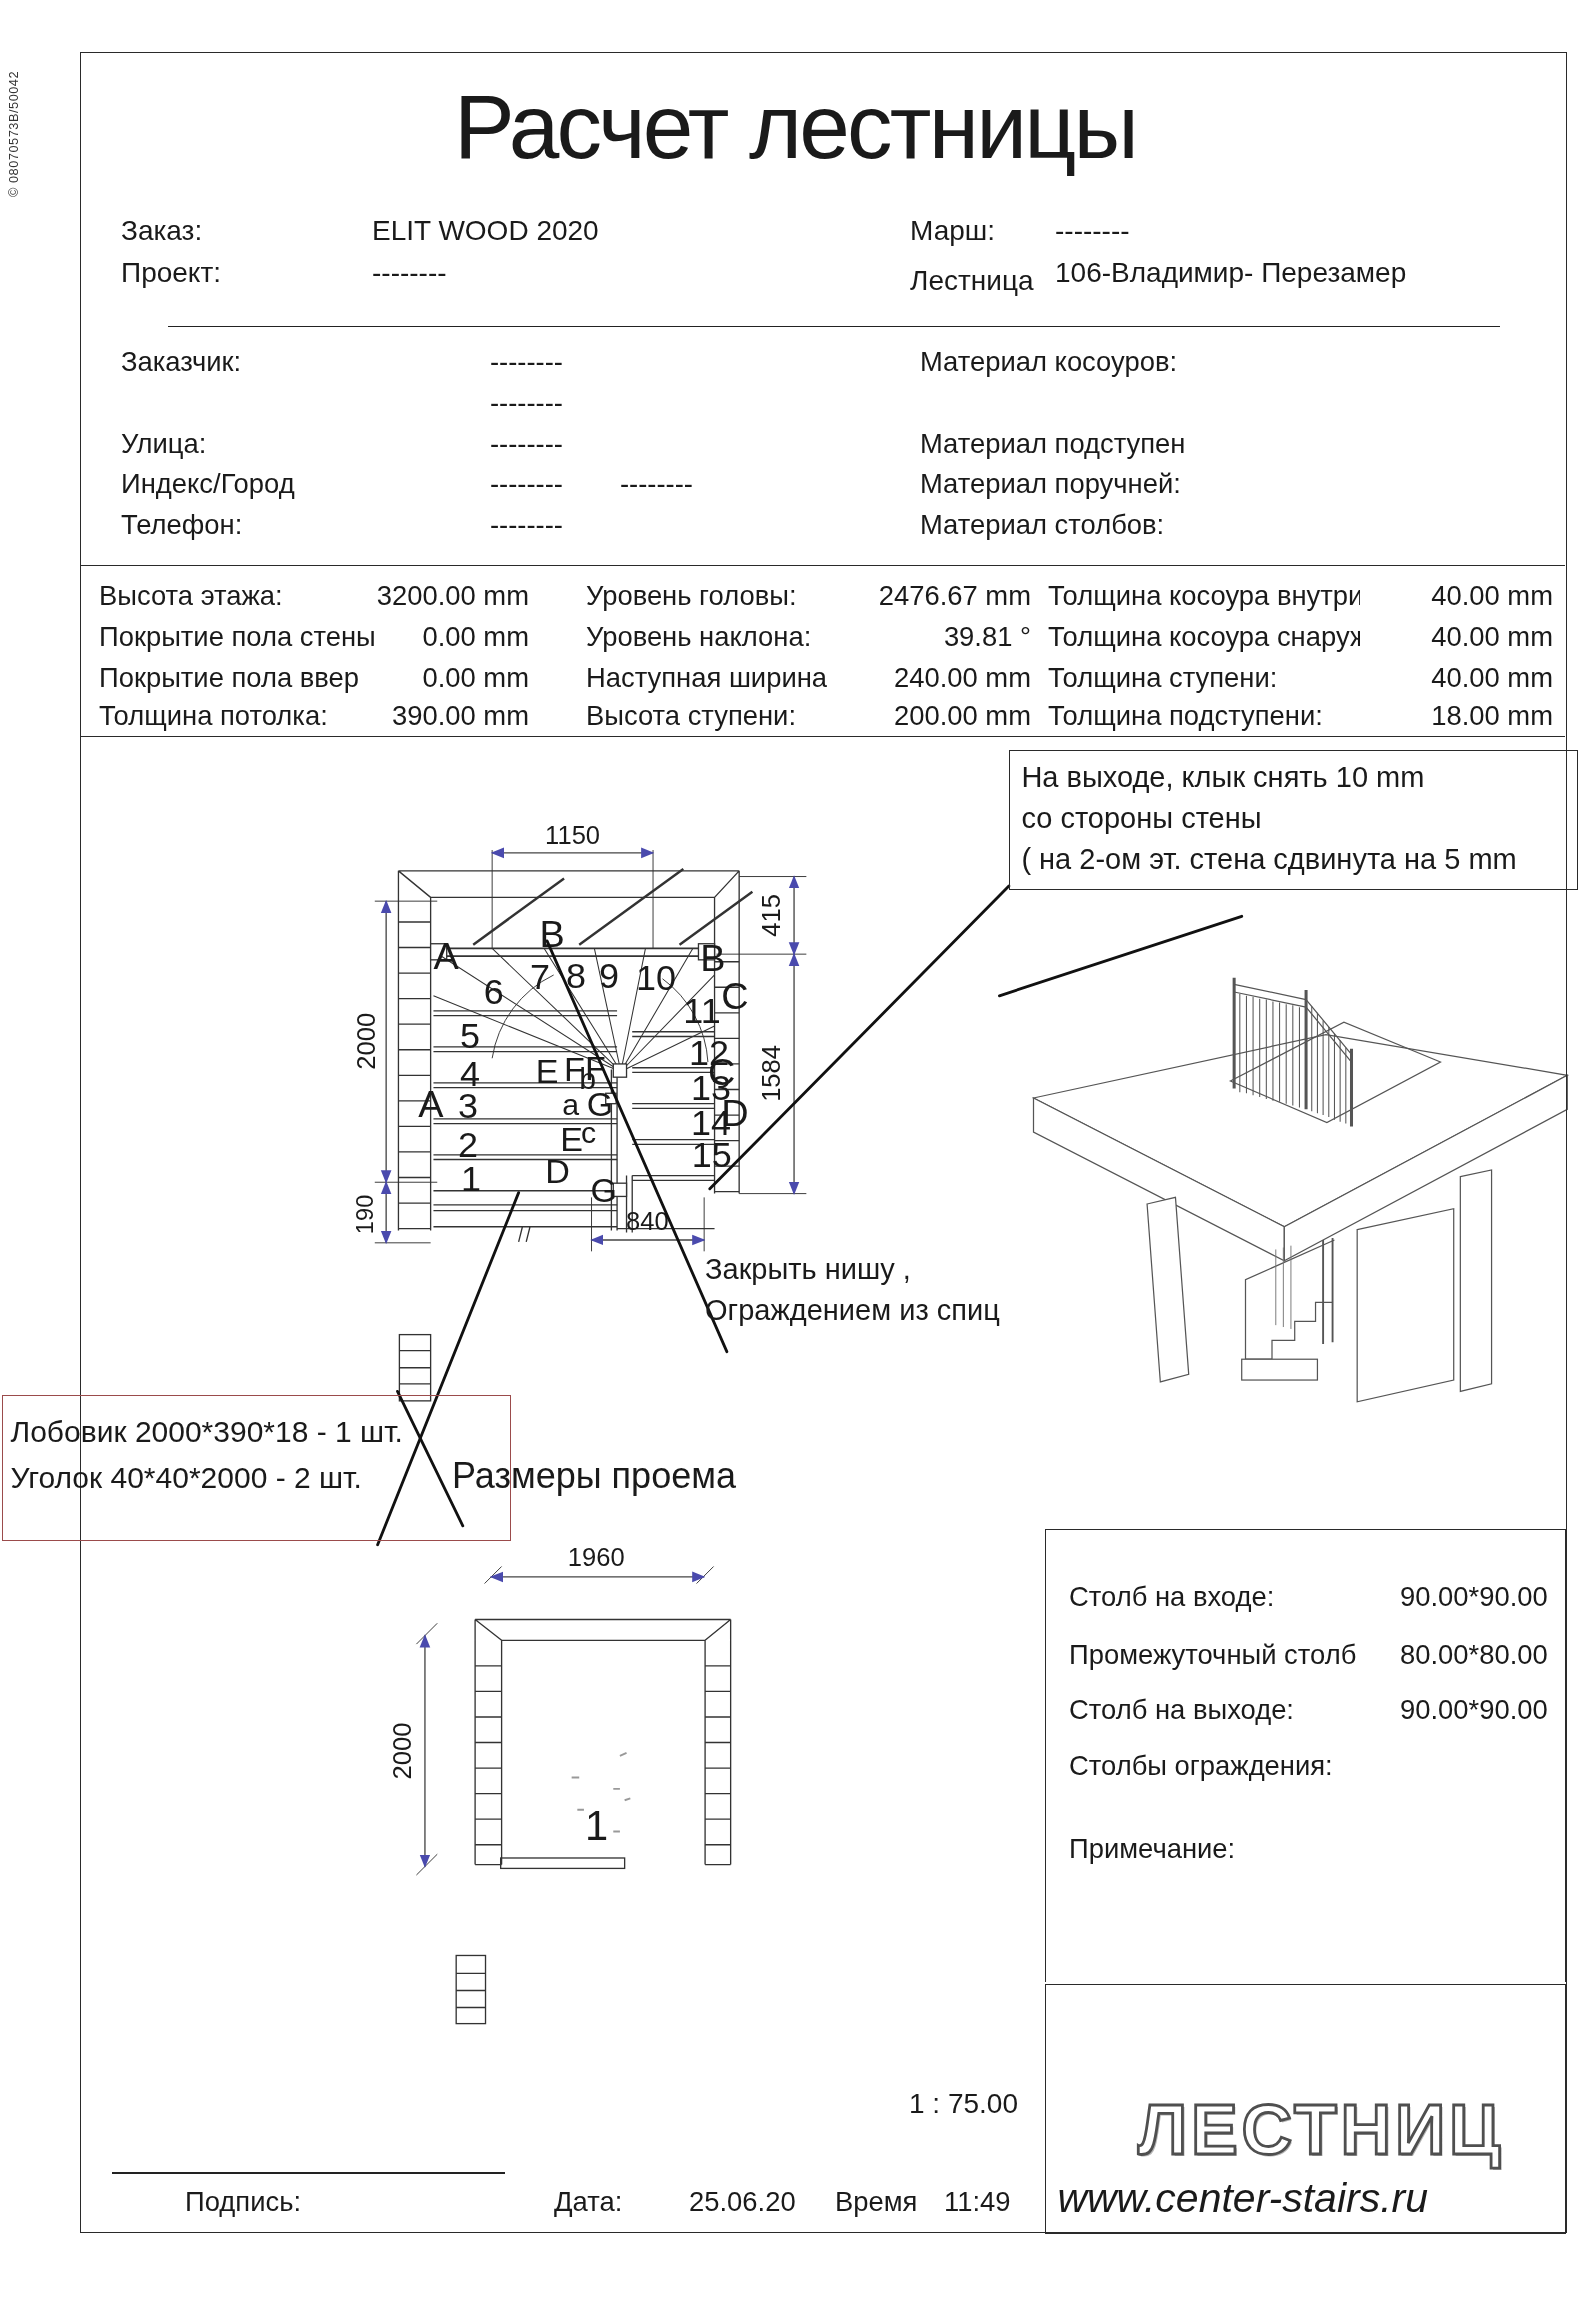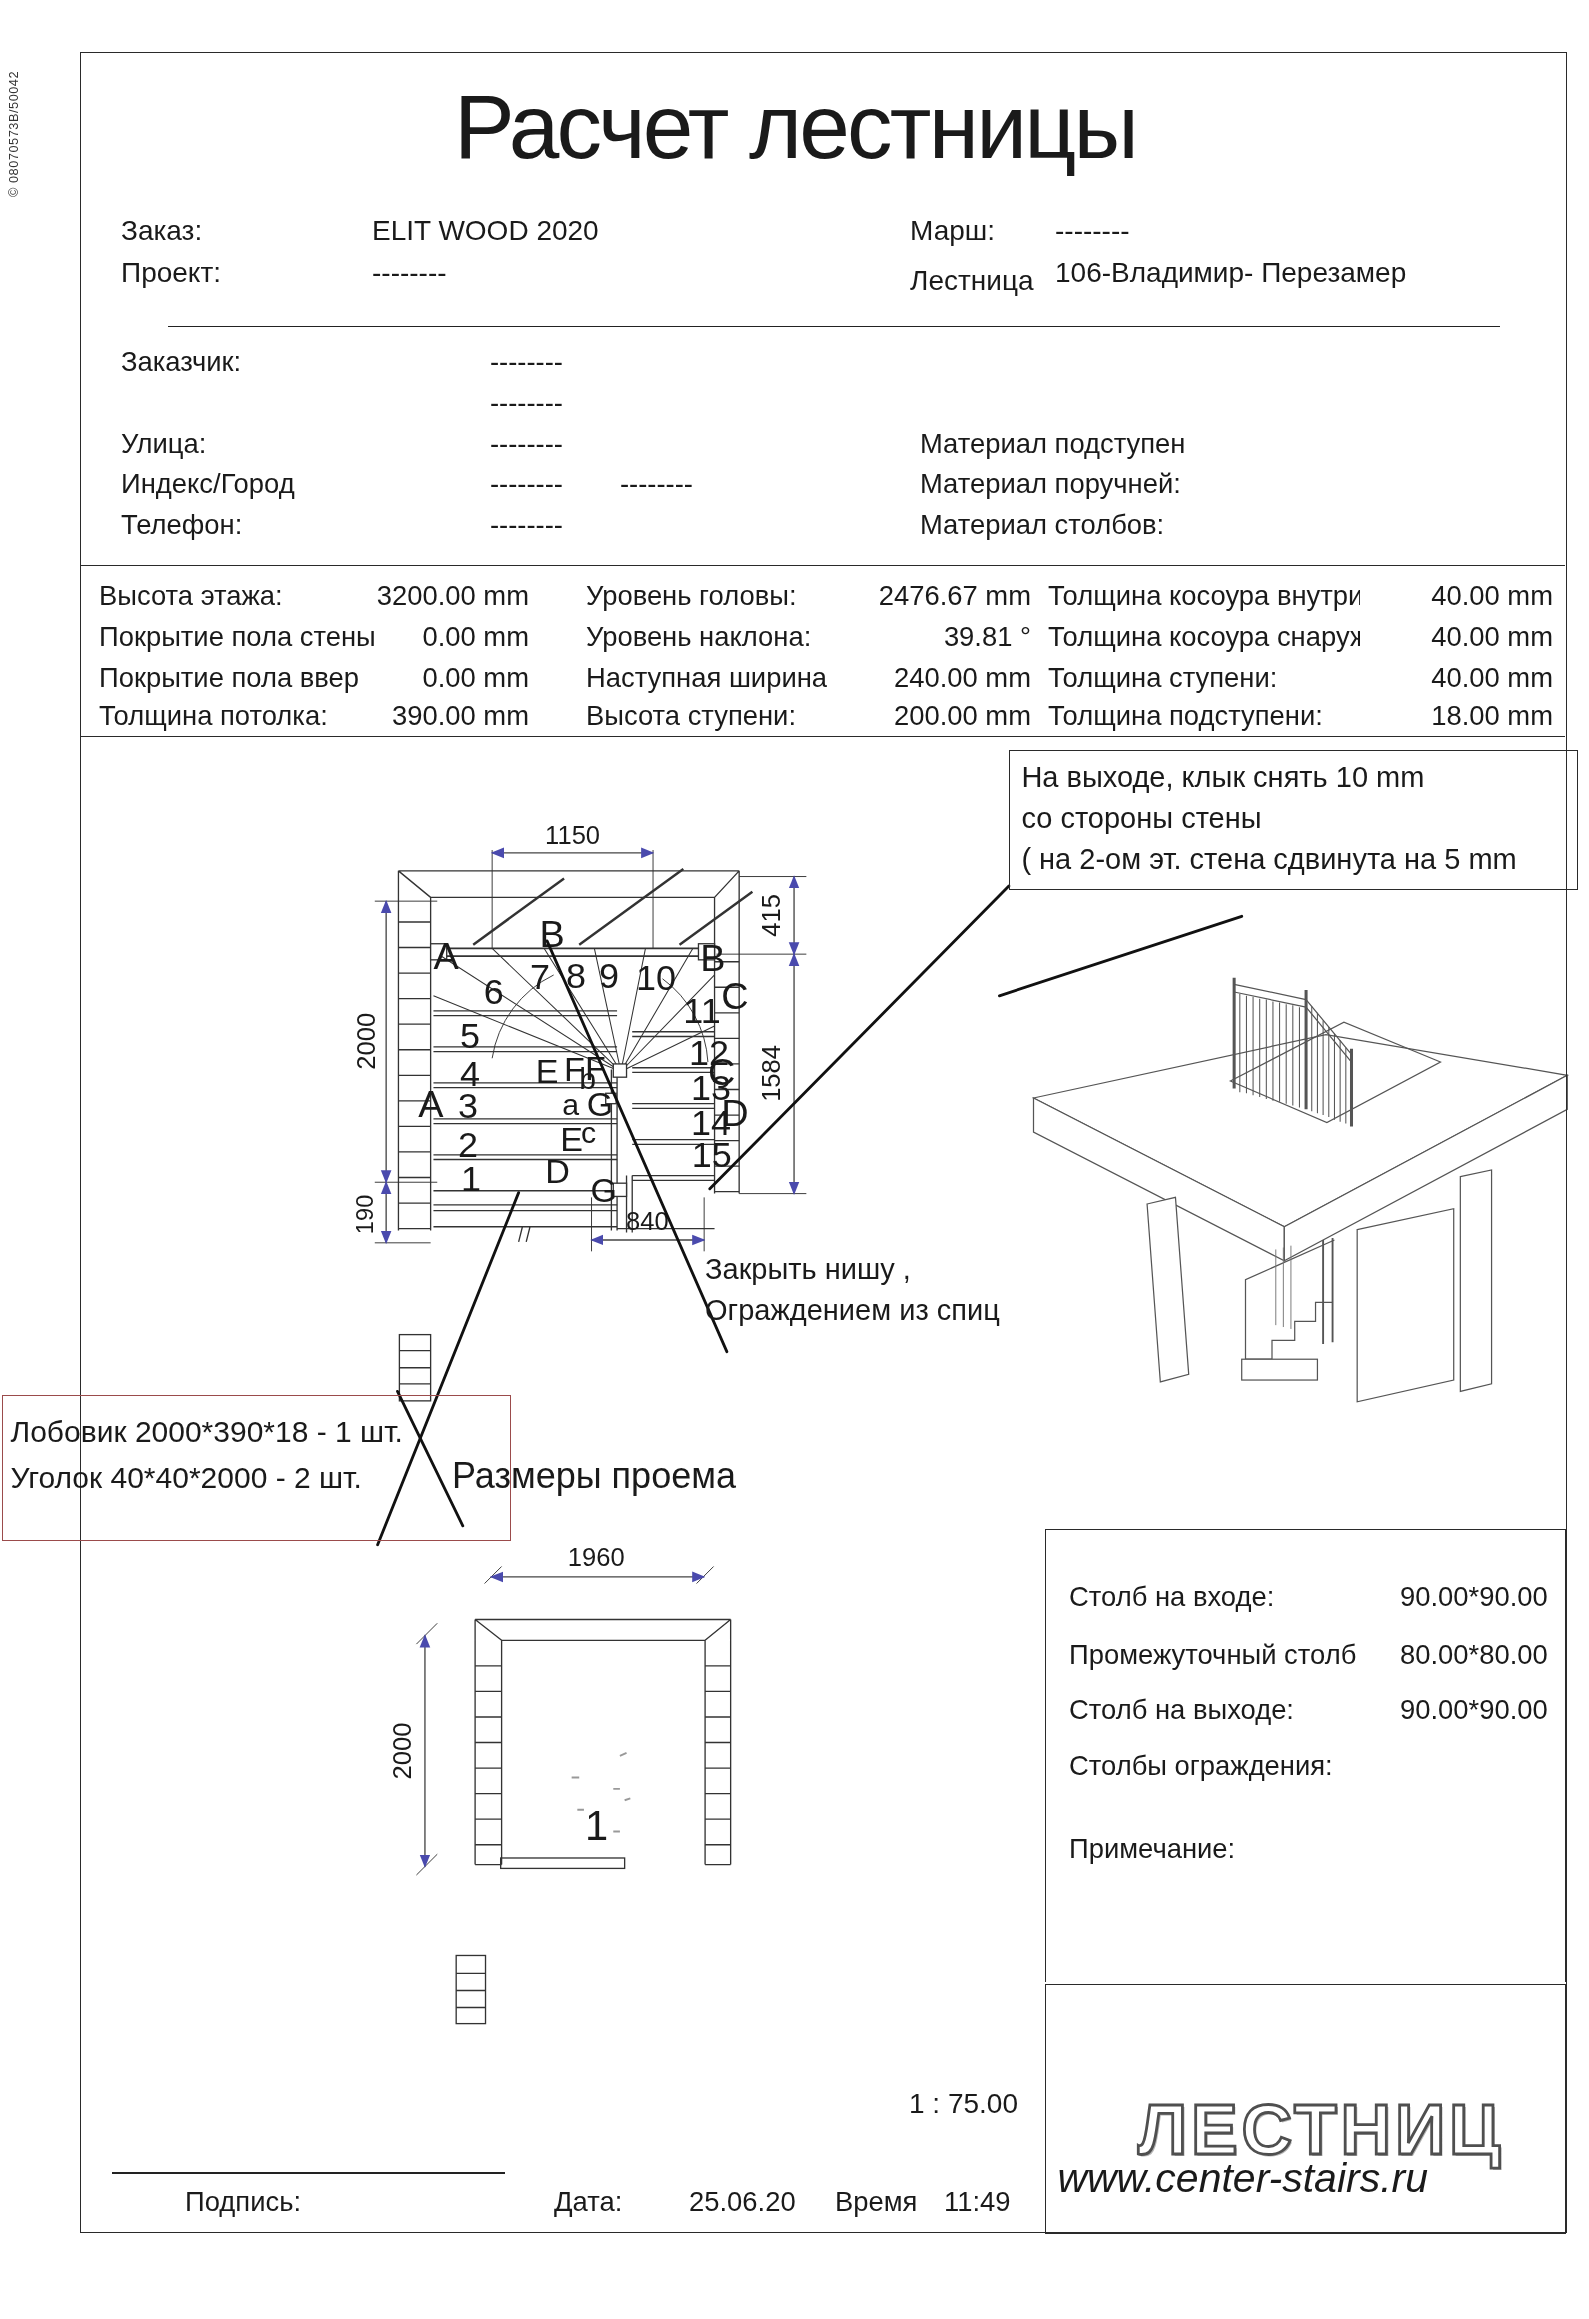--- a/index.html
+++ b/index.html
@@ -213,20 +213,21 @@
   <div class="abs t29 txt-layer" style="left:490px;top:346px;">--------</div>
   <div class="abs t29 txt-layer" style="left:490px;top:387px;">--------</div>
   <div class="abs t29 txt-layer" style="left:121px;top:428px;">Улица:</div>
   <div class="abs t29 txt-layer" style="left:490px;top:428px;">--------</div>
   <div class="abs t29 txt-layer" style="left:121px;top:468px;">Индекс/Город</div>
   <div class="abs t29 txt-layer" style="left:490px;top:468px;">--------</div>
   <div class="abs t29 txt-layer" style="left:620px;top:468px;">--------</div>
   <div class="abs t29 txt-layer" style="left:121px;top:509px;">Телефон:</div>
   <div class="abs t29 txt-layer" style="left:490px;top:509px;">--------</div>
 
+  <div class="abs t29 clip txt-layer" style="left:920px;top:346px;width:647px;">Материал косоуров:</div>
   <div class="abs t29 clip txt-layer" style="left:920px;top:428px;width:647px;">Материал подступен</div>
   <div class="abs t29 clip txt-layer" style="left:920px;top:509px;width:647px;">Материал столбов:</div>
   <div class="abs t29 clip txt-layer" style="left:920px;top:468px;width:647px;">Материал поручней:</div>
 
   <div id="params-box" class="abs txt-layer">
 
     <div class="abs t29 clip" style="left:19px;top:14px;width:312px;">Высота этажа:</div>
     <div class="abs t29 right" style="left:203px;top:14px;width:246px;">3200.00 mm</div>
     <div class="abs t29 clip" style="left:506px;top:14px;width:312px;">Уровень головы:</div>
     <div class="abs t29 right" style="left:714px;top:14px;width:237px;">2476.67 mm</div>
@@ -282,21 +283,21 @@
     <div class="abs t29" style="left:354px;top:164px;">90.00*90.00</div>
     <div class="abs t29 clip" style="left:23px;top:220px;width:322px;">Столбы ограждения:</div>
     <div class="abs t29" style="left:354px;top:220px;"></div>
     <div class="abs t29" style="left:23px;top:303px;">Примечание:</div>
   </div>
 
   <div class="abs right txt-layer" style="left:852px;top:2088px;width:166px;font-size:28px;">1 : 75.00</div>
 
   <div class="abs box txt-layer" style="left:1045px;top:1984px;width:519px;height:248px;">
     <div class="abs logo-word" style="left:92px;top:110px;font-size:70px;letter-spacing:3.8px;">ЛЕСТНИЦ</div>
-    <div class="abs" style="left:11.4px;top:170px;font-size:41px;font-style:italic;">www.center-stairs.ru</div>
+    <div class="abs" style="left:11.4px;top:190px;font-size:41px;font-style:italic;">www.center-stairs.ru</div>
   </div>
 
   <div class="abs txt-layer" style="left:112px;top:2172px;width:393px;border-top:2.8px solid #222;"></div>
   <div class="abs t29 txt-layer" style="left:185px;top:2186px;">Подпись:</div>
   <div class="abs t29 txt-layer" style="left:554px;top:2186px;">Дата:</div>
   <div class="abs t29 txt-layer" style="left:689px;top:2186px;">25.06.20</div>
   <div class="abs t29 txt-layer" style="left:835px;top:2186px;">Время</div>
   <div class="abs t29 txt-layer" style="left:944px;top:2186px;">11:49</div>
 
 </div>

